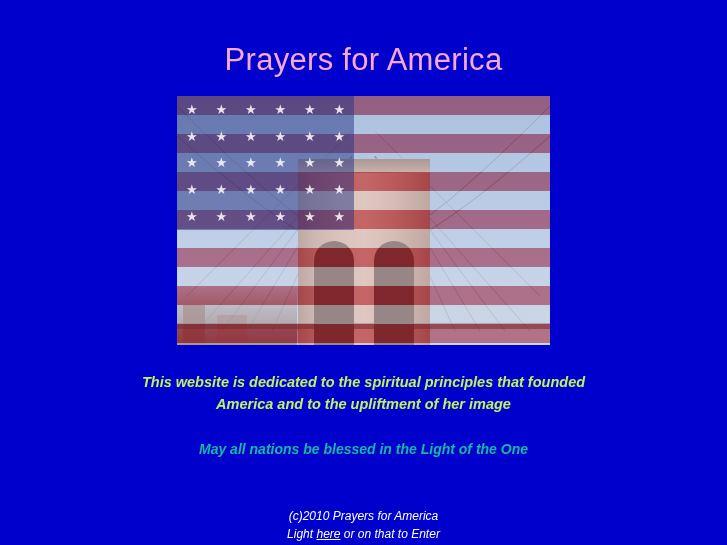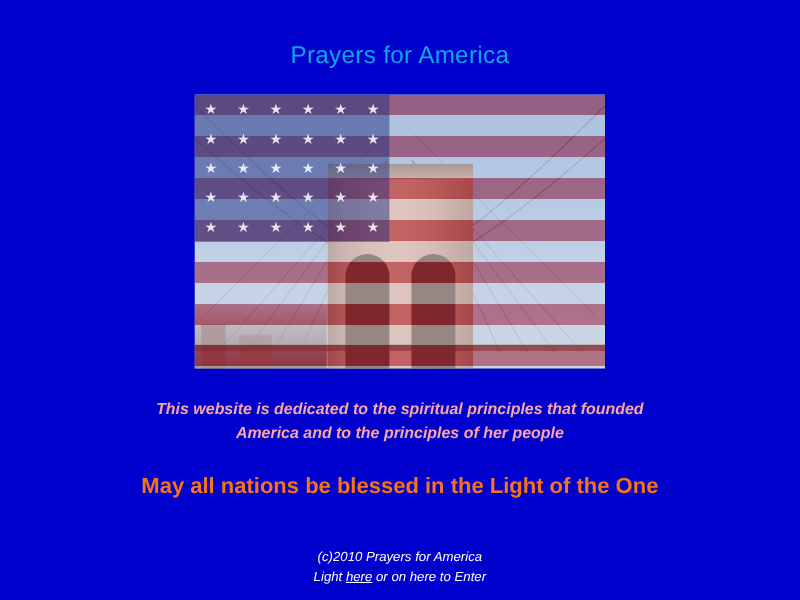--- a/index.html
+++ b/index.html
@@ -15,27 +15,27 @@
     overflow: hidden;
   }
   .page {
     width: 727px;
     height: 545px;
     position: relative;
     text-align: center;
     box-sizing: border-box;
   }
   .site-title {
-    margin: 0;
+    margin: 10px;
     padding-top: 30px;
-    font-size: 22px;
+    font-size: 31px;
     font-weight: normal;
     letter-spacing: 0.3px;
     line-height: 40px;
-    color: #0ea5e9;
+    color: #f9a8d4;
   }
   .hero-wrap {
     margin-top: 16px;
     display: flex;
     justify-content: center;
   }
   .hero {
     position: relative;
     width: 373px;
     height: 249px;
@@ -147,28 +147,29 @@
     color: rgba(255,255,255,0.85);
     line-height: 1;
   }
   .tagline {
     margin: 0;
     padding-top: 26px;
     font-size: 14.5px;
     font-weight: bold;
     font-style: italic;
     line-height: 22px;
-    color: #fca5a5;
+    color: #bef264;
   }
   .blessing {
     margin: 0;
     padding-top: 26px;
-    font-size: 20px;
+    font-size: 14px;
     font-weight: bold;
-    color: #f97316;
+    font-style: italic;
+    color: #14b8a6;
   }
   .footer {
     position: absolute;
     left: 0;
     right: 0;
     bottom: 12px;
     font-size: 12px;
     font-style: italic;
     line-height: 18px;
     color: #ffffff;
@@ -259,25 +260,25 @@
           <span>★</span>
           <span>★</span>
           <span>★</span>
         </div>
       </div>
     </div>
   </div>
 
   <p class="tagline">
     <span>This website is dedicated to the spiritual principles that founded</span><br>
-    <span>America and to the principles of her people</span>
+    <span>America and to the upliftment of her image</span>
   </p>
 
   <p class="blessing">May all nations be blessed in the Light of the One</p>
 
   <div class="footer">
     <span class="line">(c)2010 Prayers for America</span>
     <span class="line">
-      <span>Light </span><a href="#">here</a><span> or on here to Enter</span>
+      <span>Light </span><a href="#">here</a><span> or on that to Enter</span>
     </span>
   </div>
 
 </div>
 
 </body></html>

